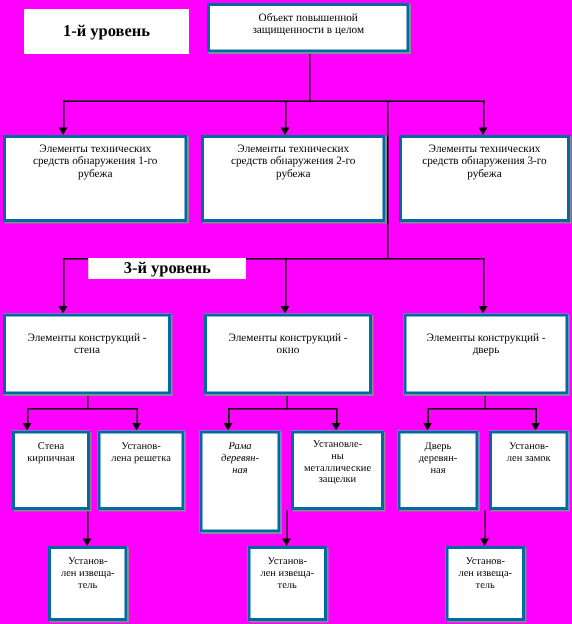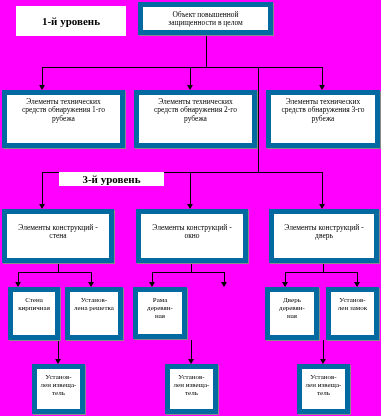--- a/index.html
+++ b/index.html
@@ -19,21 +19,21 @@
     width: 381px;
     height: 416px;
     background: #ff00ff;
   }
 
   
   .box {
     position: absolute;
     box-sizing: border-box;
     background: #ffffff;
-    border: 5px solid #0369a1;
+    border: 2px solid #0369a1;
     box-shadow: 1px 1px 0 0 #8a8a8a;
     display: flex;
     align-items: flex-start;
     justify-content: center;
     text-align: center;
     color: #000000;
     line-height: 1.12;
     z-index: 3;
     overflow: hidden;
   }
@@ -174,26 +174,32 @@
   <div class="box" style="left:8px; top:287px; width:52px; height:53px; font-size:7px; padding-top:5px;">
     <span class="txt">Стена
 кирпичная</span>
   </div>
 
   <div class="box" style="left:65px; top:287px; width:58px; height:53px; font-size:7px; padding-top:5px;">
     <span class="txt">Установ-
 лена решетка</span>
   </div>
 
-  <div class="box" style="left:133px; top:287px; width:54px; height:52px; font-size:7px; padding-top:5px;">
+  <div class="box" style="left:133px; top:287px; width:54px; height:68px; font-size:7px; padding-top:5px;font-style:italic;">
     <span class="txt">Рама
 деревян-
 ная</span>
   </div>
 
+  <div class="box" style="left:194px; top:287px; width:62px; height:53px; font-size:7px; padding-top:4px;">
+    <span class="txt">Установле-
+ны
+металлические
+защелки</span>
+  </div>
 
   <div class="box" style="left:265px; top:287px; width:54px; height:53px; font-size:7px; padding-top:5px;">
     <span class="txt">Дверь
 деревян-
 ная</span>
   </div>
 
   <div class="box" style="left:326px; top:287px; width:53px; height:53px; font-size:7px; padding-top:5px;">
     <span class="txt">Установ-
 лен замок</span>

